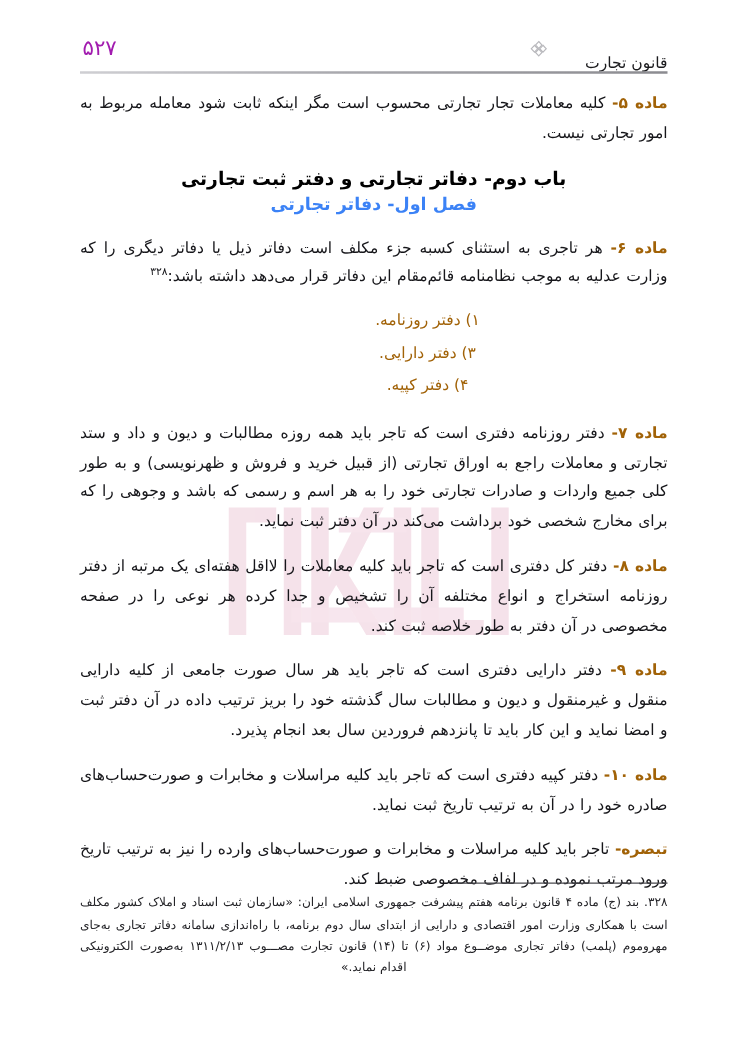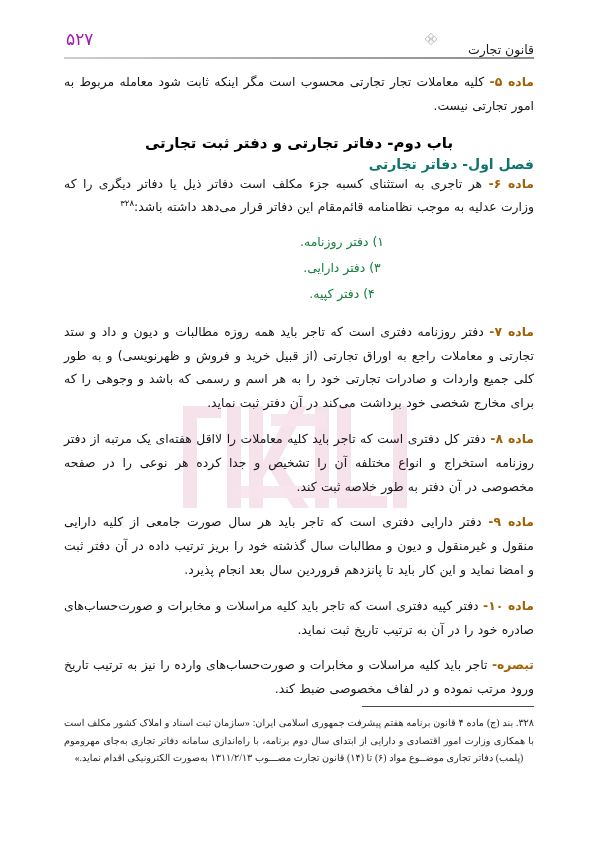--- a/index.html
+++ b/index.html
@@ -116,49 +116,48 @@
 
   h2.part-heading {
     margin: 16px 0 4px 0;
     font-size: 15px;
     font-weight: bold;
     text-align: center;
     color: #000;
     letter-spacing: 0;
   }
   h3.chapter-heading {
-    margin: 2px 0 0 0;
+    margin: 2px 0 14px 0;
     font-size: 14px;
     font-weight: bold;
-    text-align: right;
-    color: #0f766e;
+    text-align: center;
+    color: #3b82f6;
   }
 
   ol.register-list {
     list-style: none;
     margin: 2px 0 14px 0;
     padding: 0;
   }
   ol.register-list li {
     font-size: 12.4px;
     line-height: 1.92;
     text-align: center;
-    color: #15803d;
+    color: #a16207;
     margin: 0 0 2px 0;
     padding-left: 86px;
   }
 
   
   .footnote-zone {
     position: absolute;
     right: 66px;
     width: 470px;
     top: 706px;
     z-index: 3;
-    font-family: Liberation Serif, serif;
   }
   .footnote-rule {
     width: 172px;
     height: 1.4px;
     background: #4a4a4f;
     margin: 0 0 7px auto;
   }
   .footnote-text {
     font-size: 9.7px;
     line-height: 1.78;

